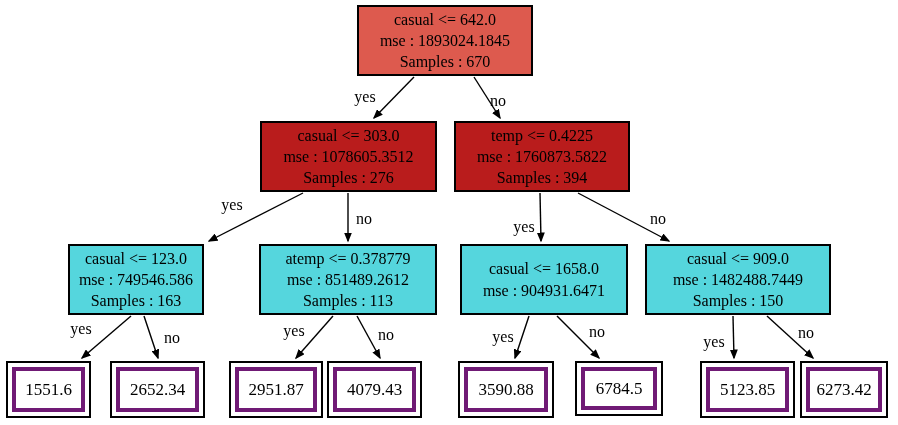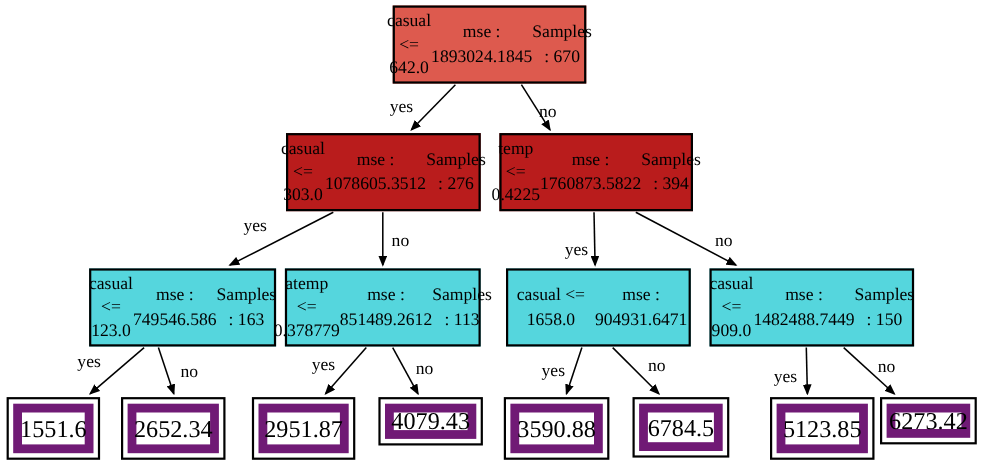--- a/index.html
+++ b/index.html
@@ -17,44 +17,44 @@
   svg.edges line { stroke: #000; stroke-width: 1.4; }
   svg.edges text {
     font-family: "Liberation Serif", serif;
     font-size: 16px;
     fill: #000;
   }
   .node {
     position: absolute;
     border: 2px solid #000;
     display: flex;
-    flex-direction: row;
+    flex-direction: column;
     justify-content: center;
     align-items: center;
     text-align: center;
     font-size: 16px;
     line-height: 1.32;
   }
   .node.root   { background: #dd5a4e; }
   .node.split  { background: #b91c1c; }
   .node.subsplit { background: #55d6dd; }
   .leaf {
     position: absolute;
     border: 2px solid #000;
     background: #ffffff;
     padding: 4px;
   }
   .leaf-inner {
     width: 100%;
     height: 100%;
-    border: 8px solid #701a75;
+    border: 4px solid #701a75;
     display: flex;
     justify-content: center;
     align-items: center;
-    font-size: 22px;
+    font-size: 17px;
   }
 </style>
 </head>
 <body>
 
 <div class="canvas">
 
   <svg class="edges" width="898" height="425">
     <defs>
       <marker id="arrow" markerWidth="10" markerHeight="8" refX="8.5" refY="4" orient="auto" markerUnits="userSpaceOnUse">
@@ -111,21 +111,21 @@
     <div>casual &lt;= 303.0</div>
     <div>mse : 1078605.3512</div>
     <div>Samples : 276</div>
   </div>
   <div class="node split" style="left:454px;top:121px;width:176px;height:71px">
     <div>temp &lt;= 0.4225</div>
     <div>mse : 1760873.5822</div>
     <div>Samples : 394</div>
   </div>
 
-  <div class="node subsplit" style="left:81px;top:244px;width:170px;height:71px">
+  <div class="node subsplit" style="left:68px;top:244px;width:136px;height:71px">
     <div>casual &lt;= 123.0</div>
     <div>mse : 749546.586</div>
     <div>Samples : 163</div>
   </div>
   <div class="node subsplit" style="left:259px;top:244px;width:178px;height:71px">
     <div>atemp &lt;= 0.378779</div>
     <div>mse : 851489.2612</div>
     <div>Samples : 113</div>
   </div>
   <div class="node subsplit" style="left:460px;top:244px;width:168px;height:71px">
@@ -140,29 +140,29 @@
 
   <div class="leaf" style="left:6px;top:361px;width:85px;height:57px">
     <div class="leaf-inner">1551.6</div>
   </div>
   <div class="leaf" style="left:110px;top:361px;width:95px;height:57px">
     <div class="leaf-inner">2652.34</div>
   </div>
   <div class="leaf" style="left:229px;top:361px;width:94px;height:57px">
     <div class="leaf-inner">2951.87</div>
   </div>
-  <div class="leaf" style="left:344px;top:361px;width:95px;height:44px">
+  <div class="leaf" style="left:327px;top:361px;width:95px;height:57px">
     <div class="leaf-inner">4079.43</div>
   </div>
   <div class="leaf" style="left:458px;top:361px;width:96px;height:57px">
     <div class="leaf-inner">3590.88</div>
   </div>
   <div class="leaf" style="left:575px;top:361px;width:88px;height:55px">
     <div class="leaf-inner">6784.5</div>
   </div>
   <div class="leaf" style="left:700px;top:361px;width:95px;height:57px">
     <div class="leaf-inner">5123.85</div>
   </div>
-  <div class="leaf" style="left:800px;top:361px;width:88px;height:43px">
+  <div class="leaf" style="left:800px;top:361px;width:88px;height:57px">
     <div class="leaf-inner">6273.42</div>
   </div>
 
 </div>
 
 </body></html>

